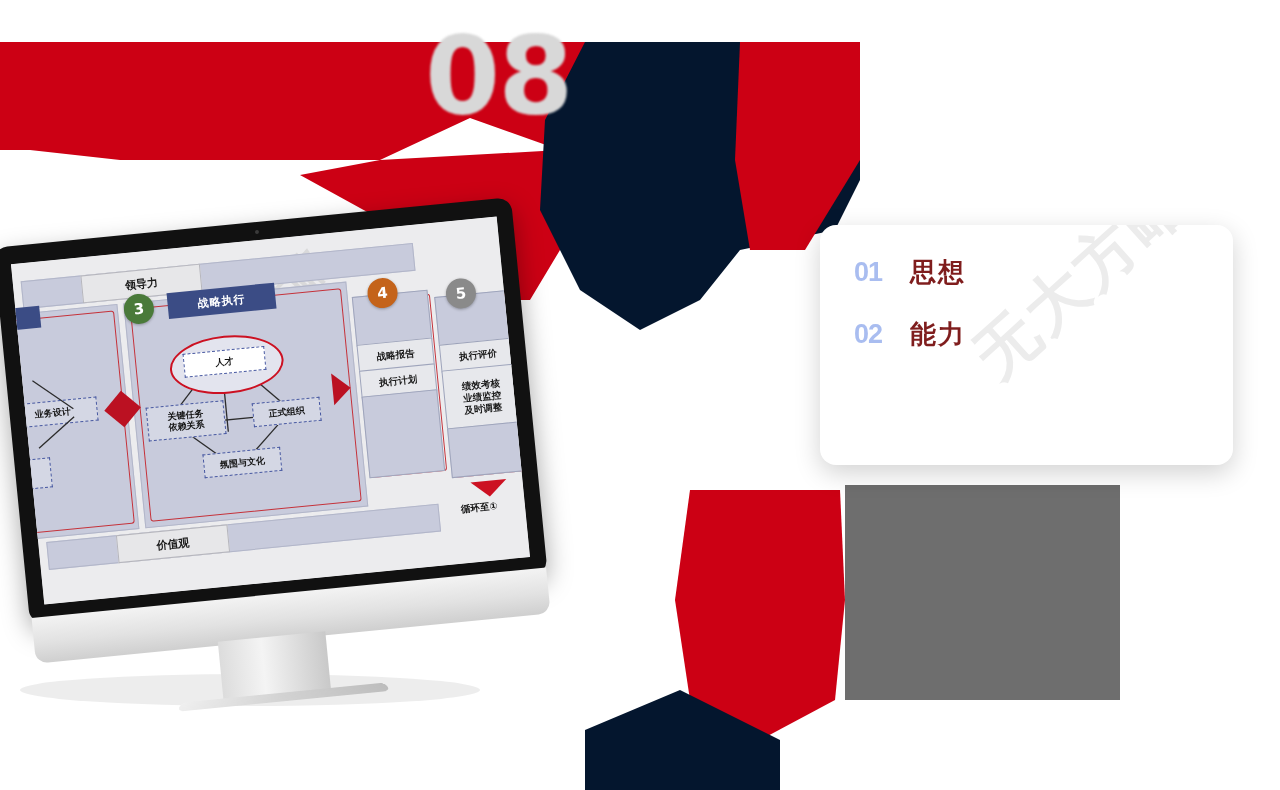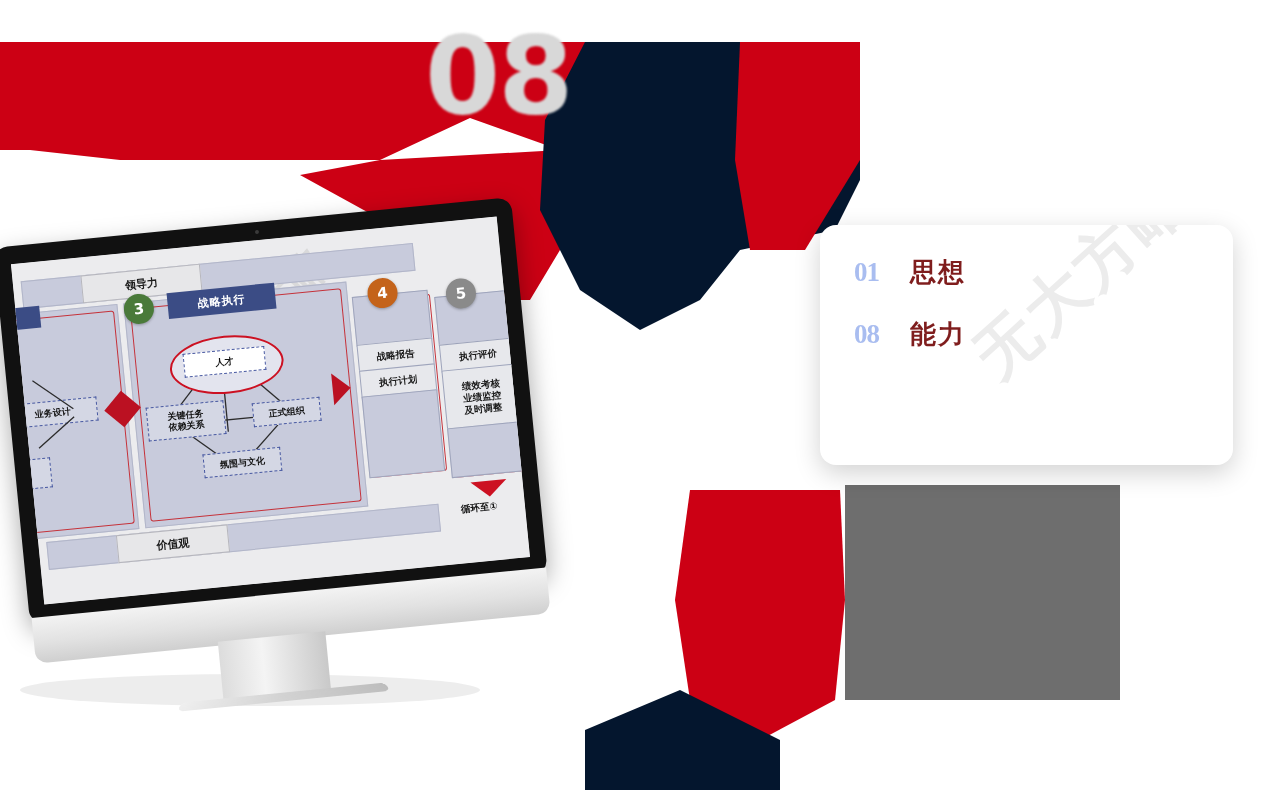--- a/index.html
+++ b/index.html
@@ -162,21 +162,21 @@
   }
   .card-list{
     position:absolute;left:34px;top:30px;right:20px;
   }
   .row{
     display:flex;align-items:baseline;
     height:62px;
   }
   .row .num{
     color:#a9bdf0;font-size:27px;font-weight:700;
-    font-family:Liberation Serif, serif;
+    font-family:Liberation Sans, sans-serif;
     min-width:56px;letter-spacing:-1px;
   }
   .row .lbl{
     color:#7f1d1d;font-size:26px;font-weight:700;letter-spacing:2px;
   }
 </style>
 </head>
 <body>
 
 <div class="stage">
@@ -299,21 +299,21 @@
   <div class="card">
     <div class="card-wm">无大方略</div>
     <div class="card-list">
 
       <div class="row">
         <span class="num">01</span>
         <span class="lbl">思想</span>
       </div>
 
       <div class="row">
-        <span class="num">08</span>
+        <span class="num">02</span>
         <span class="lbl">能力</span>
       </div>
 
 
     </div>
   </div>
 
 </div>
 
 </body></html>

